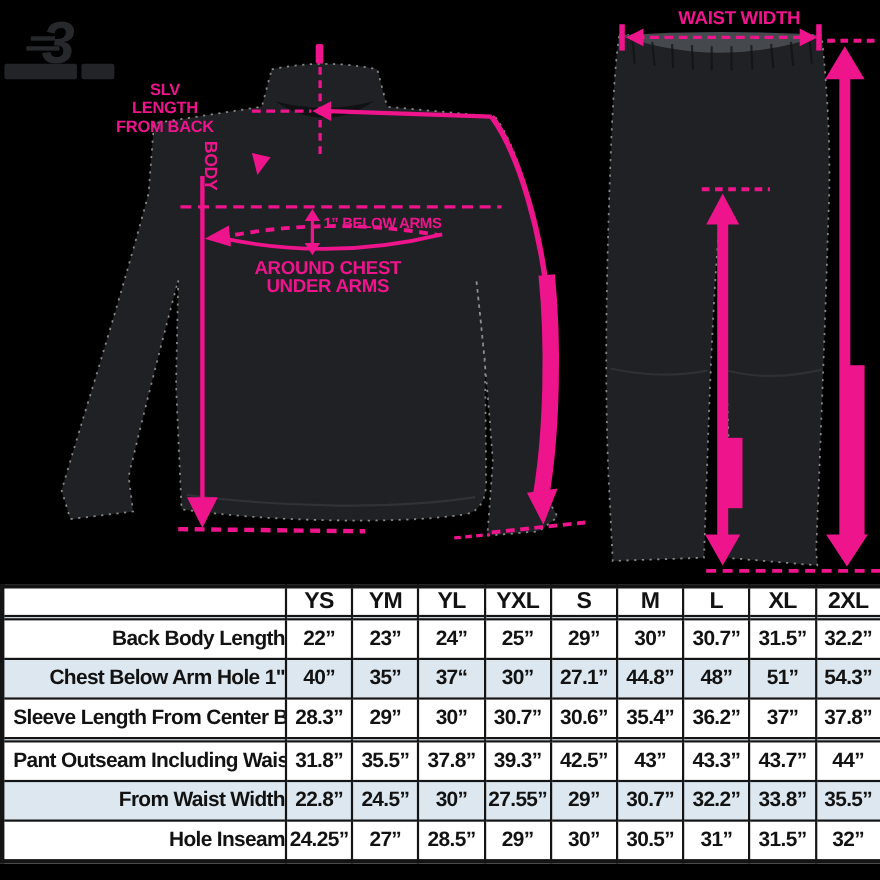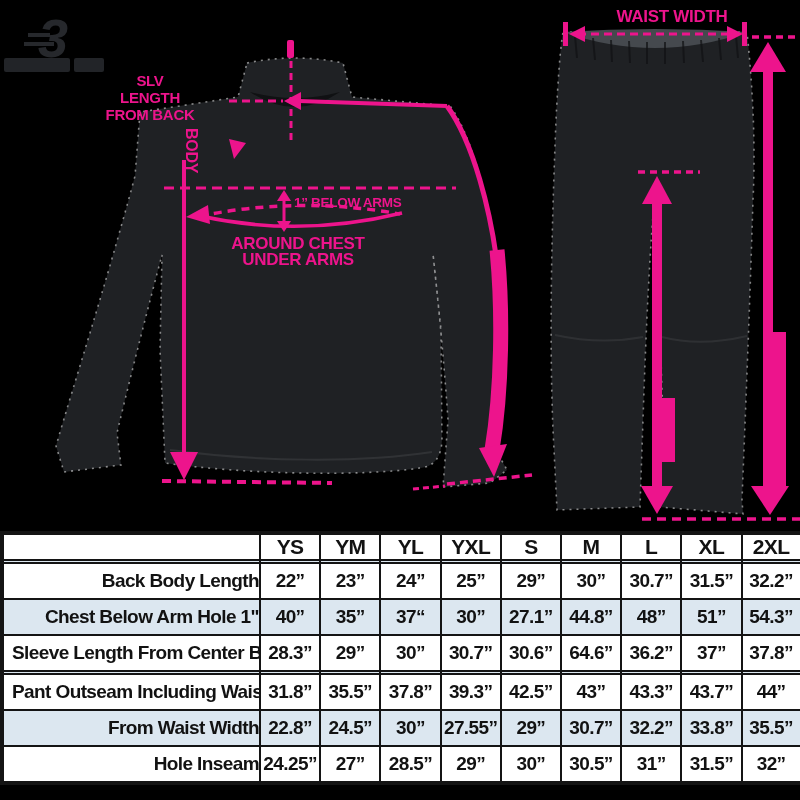--- a/index.html
+++ b/index.html
@@ -204,21 +204,21 @@
           <td class="val">51”</td>
           <td class="val">54.3”</td>
         </tr>
         <tr>
           <td class="lbl">Sleeve Length From Center Back</td>
           <td class="val">28.3”</td>
           <td class="val">29”</td>
           <td class="val">30”</td>
           <td class="val">30.7”</td>
           <td class="val">30.6”</td>
-          <td class="val">64.6”</td>
+          <td class="val">35.4”</td>
           <td class="val">36.2”</td>
           <td class="val">37”</td>
           <td class="val">37.8”</td>
         </tr>
         <tr class="alt">
           <td class="lbl"></td>
           <td class="val"></td>
           <td class="val"></td>
           <td class="val"></td>
           <td class="val"></td>

